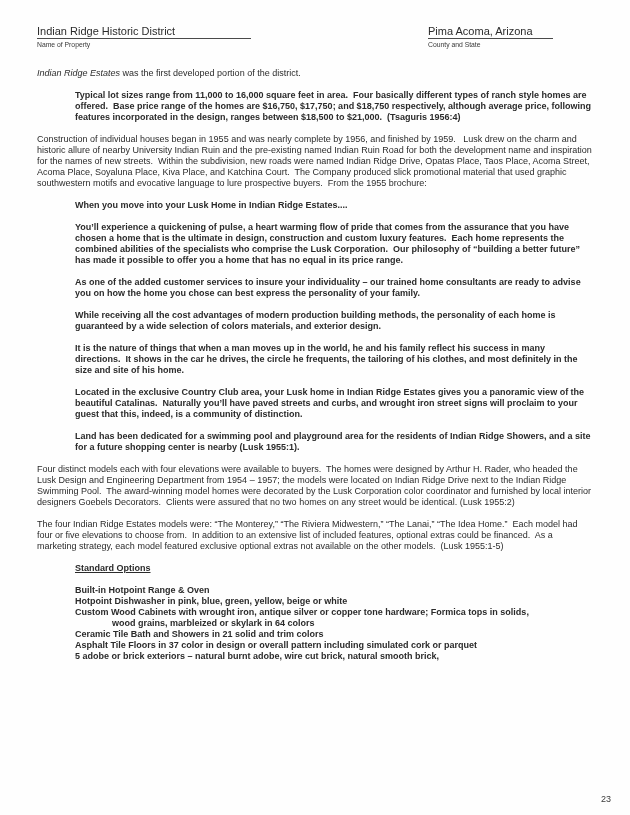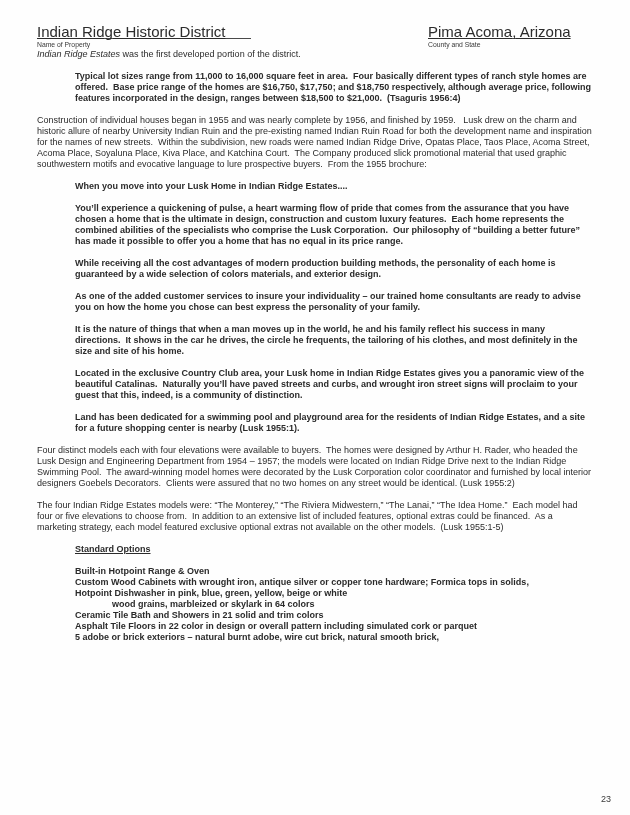--- a/index.html
+++ b/index.html
@@ -17,30 +17,29 @@
     position: relative;
     width: 630px;
     height: 815px;
     padding: 26px 37px 0 37px;
   }
   
   .hdr { display: flex; justify-content: space-between; align-items: flex-start; }
   .hdr-block-left { width: 214px; }
   .hdr-block-right { width: 125px; margin-right: 40px; }
   .hdr-title {
-    font-size: 15px;
+    font-size: 11px;
     line-height: 11px;
     padding-bottom: 1px;
     border-bottom: 1.2px solid #4a4a4a;
     white-space: nowrap;
-    text-decoration: underline;
   }
   .hdr-label { font-size: 6.8px; line-height: 9px; padding-top: 1px; color: #383838; }
   
-  .doc-body { font-size: 9px; line-height: 11px; }
+  .doc-body { margin-top: 19px; font-size: 9px; line-height: 11px; }
   .para { margin-bottom: 11px; white-space: pre-wrap; }
   .ind { padding-left: 38px; font-weight: bold; }
   .italic { font-style: italic; }
   .opts-head {
     text-decoration: underline;
     margin-bottom: 11px;
   }
   .opt-item { white-space: pre-wrap; }
   .opt-hang { padding-left: 37px; }
   .page-number {
@@ -72,42 +71,42 @@
     <p class="para"><span class="italic">Indian Ridge Estates</span><span> was the first developed portion of the district.</span></p>
 
     <p class="para ind">Typical lot sizes range from 11,000 to 16,000 square feet in area.  Four basically different types of ranch style homes are offered.  Base price range of the homes are $16,750, $17,750; and $18,750 respectively, although average price, following features incorporated in the design, ranges between $18,500 to $21,000.  (Tsaguris 1956:4)</p>
 
     <p class="para">Construction of individual houses began in 1955 and was nearly complete by 1956, and finished by 1959.   Lusk drew on the charm and historic allure of nearby University Indian Ruin and the pre-existing named Indian Ruin Road for both the development name and inspiration for the names of new streets.  Within the subdivision, new roads were named Indian Ridge Drive, Opatas Place, Taos Place, Acoma Street, Acoma Place, Soyaluna Place, Kiva Place, and Katchina Court.  The Company produced slick promotional material that used graphic southwestern motifs and evocative language to lure prospective buyers.  From the 1955 brochure:</p>
 
     <p class="para ind">When you move into your Lusk Home in Indian Ridge Estates....</p>
 
     <p class="para ind">You’ll experience a quickening of pulse, a heart warming flow of pride that comes from the assurance that you have chosen a home that is the ultimate in design, construction and custom luxury features.  Each home represents the combined abilities of the specialists who comprise the Lusk Corporation.  Our philosophy of “building a better future” has made it possible to offer you a home that has no equal in its price range.</p>
 
+    <p class="para ind">As one of the added customer services to insure your individuality – our trained home consultants are ready to advise you on how the home you chose can best express the personality of your family.</p>
+
     <p class="para ind">While receiving all the cost advantages of modern production building methods, the personality of each home is guaranteed by a wide selection of colors materials, and exterior design.</p>
-
-    <p class="para ind">As one of the added customer services to insure your individuality – our trained home consultants are ready to advise you on how the home you chose can best express the personality of your family.</p>
 
     <p class="para ind">It is the nature of things that when a man moves up in the world, he and his family reflect his success in many directions.  It shows in the car he drives, the circle he frequents, the tailoring of his clothes, and most definitely in the size and site of his home.</p>
 
     <p class="para ind">Located in the exclusive Country Club area, your Lusk home in Indian Ridge Estates gives you a panoramic view of the beautiful Catalinas.  Naturally you’ll have paved streets and curbs, and wrought iron street signs will proclaim to your guest that this, indeed, is a community of distinction.</p>
 
-    <p class="para ind">Land has been dedicated for a swimming pool and playground area for the residents of Indian Ridge Estates, and a site for a future shopping center is nearby (Lusk 1955:1).</p>
+    <p class="para ind">Land has been dedicated for a swimming pool and playground area for the residents of Indian Ridge Showers, and a site for a future shopping center is nearby (Lusk 1955:1).</p>
 
     <p class="para">Four distinct models each with four elevations were available to buyers.  The homes were designed by Arthur H. Rader, who headed the Lusk Design and Engineering Department from 1954 – 1957; the models were located on Indian Ridge Drive next to the Indian Ridge Swimming Pool.  The award-winning model homes were decorated by the Lusk Corporation color coordinator and furnished by local interior designers Goebels Decorators.  Clients were assured that no two homes on any street would be identical. (Lusk 1955:2)</p>
 
     <p class="para">The four Indian Ridge Estates models were: “The Monterey,” “The Riviera Midwestern,” “The Lanai,” “The Idea Home.”  Each model had four or five elevations to choose from.  In addition to an extensive list of included features, optional extras could be financed.  As a marketing strategy, each model featured exclusive optional extras not available on the other models.  (Lusk 1955:1-5)</p>
 
     <div class="ind">
       <div class="opts-head">Standard Options</div>
       <div class="opt-item">Built-in Hotpoint Range &amp; Oven</div>
+      <div class="opt-item">Hotpoint Dishwasher in pink, blue, green, yellow, beige or white</div>
       <div class="opt-item">Custom Wood Cabinets with wrought iron, antique silver or copper tone hardware; Formica tops in solids,</div>
-      <div class="opt-item">Hotpoint Dishwasher in pink, blue, green, yellow, beige or white</div>
       <div class="opt-item opt-hang">wood grains, marbleized or skylark in 64 colors</div>
       <div class="opt-item">Ceramic Tile Bath and Showers in 21 solid and trim colors</div>
-      <div class="opt-item">Asphalt Tile Floors in 22 color in design or overall pattern including simulated cork or parquet</div>
+      <div class="opt-item">Asphalt Tile Floors in 37 color in design or overall pattern including simulated cork or parquet</div>
       <div class="opt-item">5 adobe or brick exteriors – natural burnt adobe, wire cut brick, natural smooth brick,</div>
     </div>
 
   </div>
 
   <div class="page-number">23</div>
 
 </div>
 
 </body></html>

